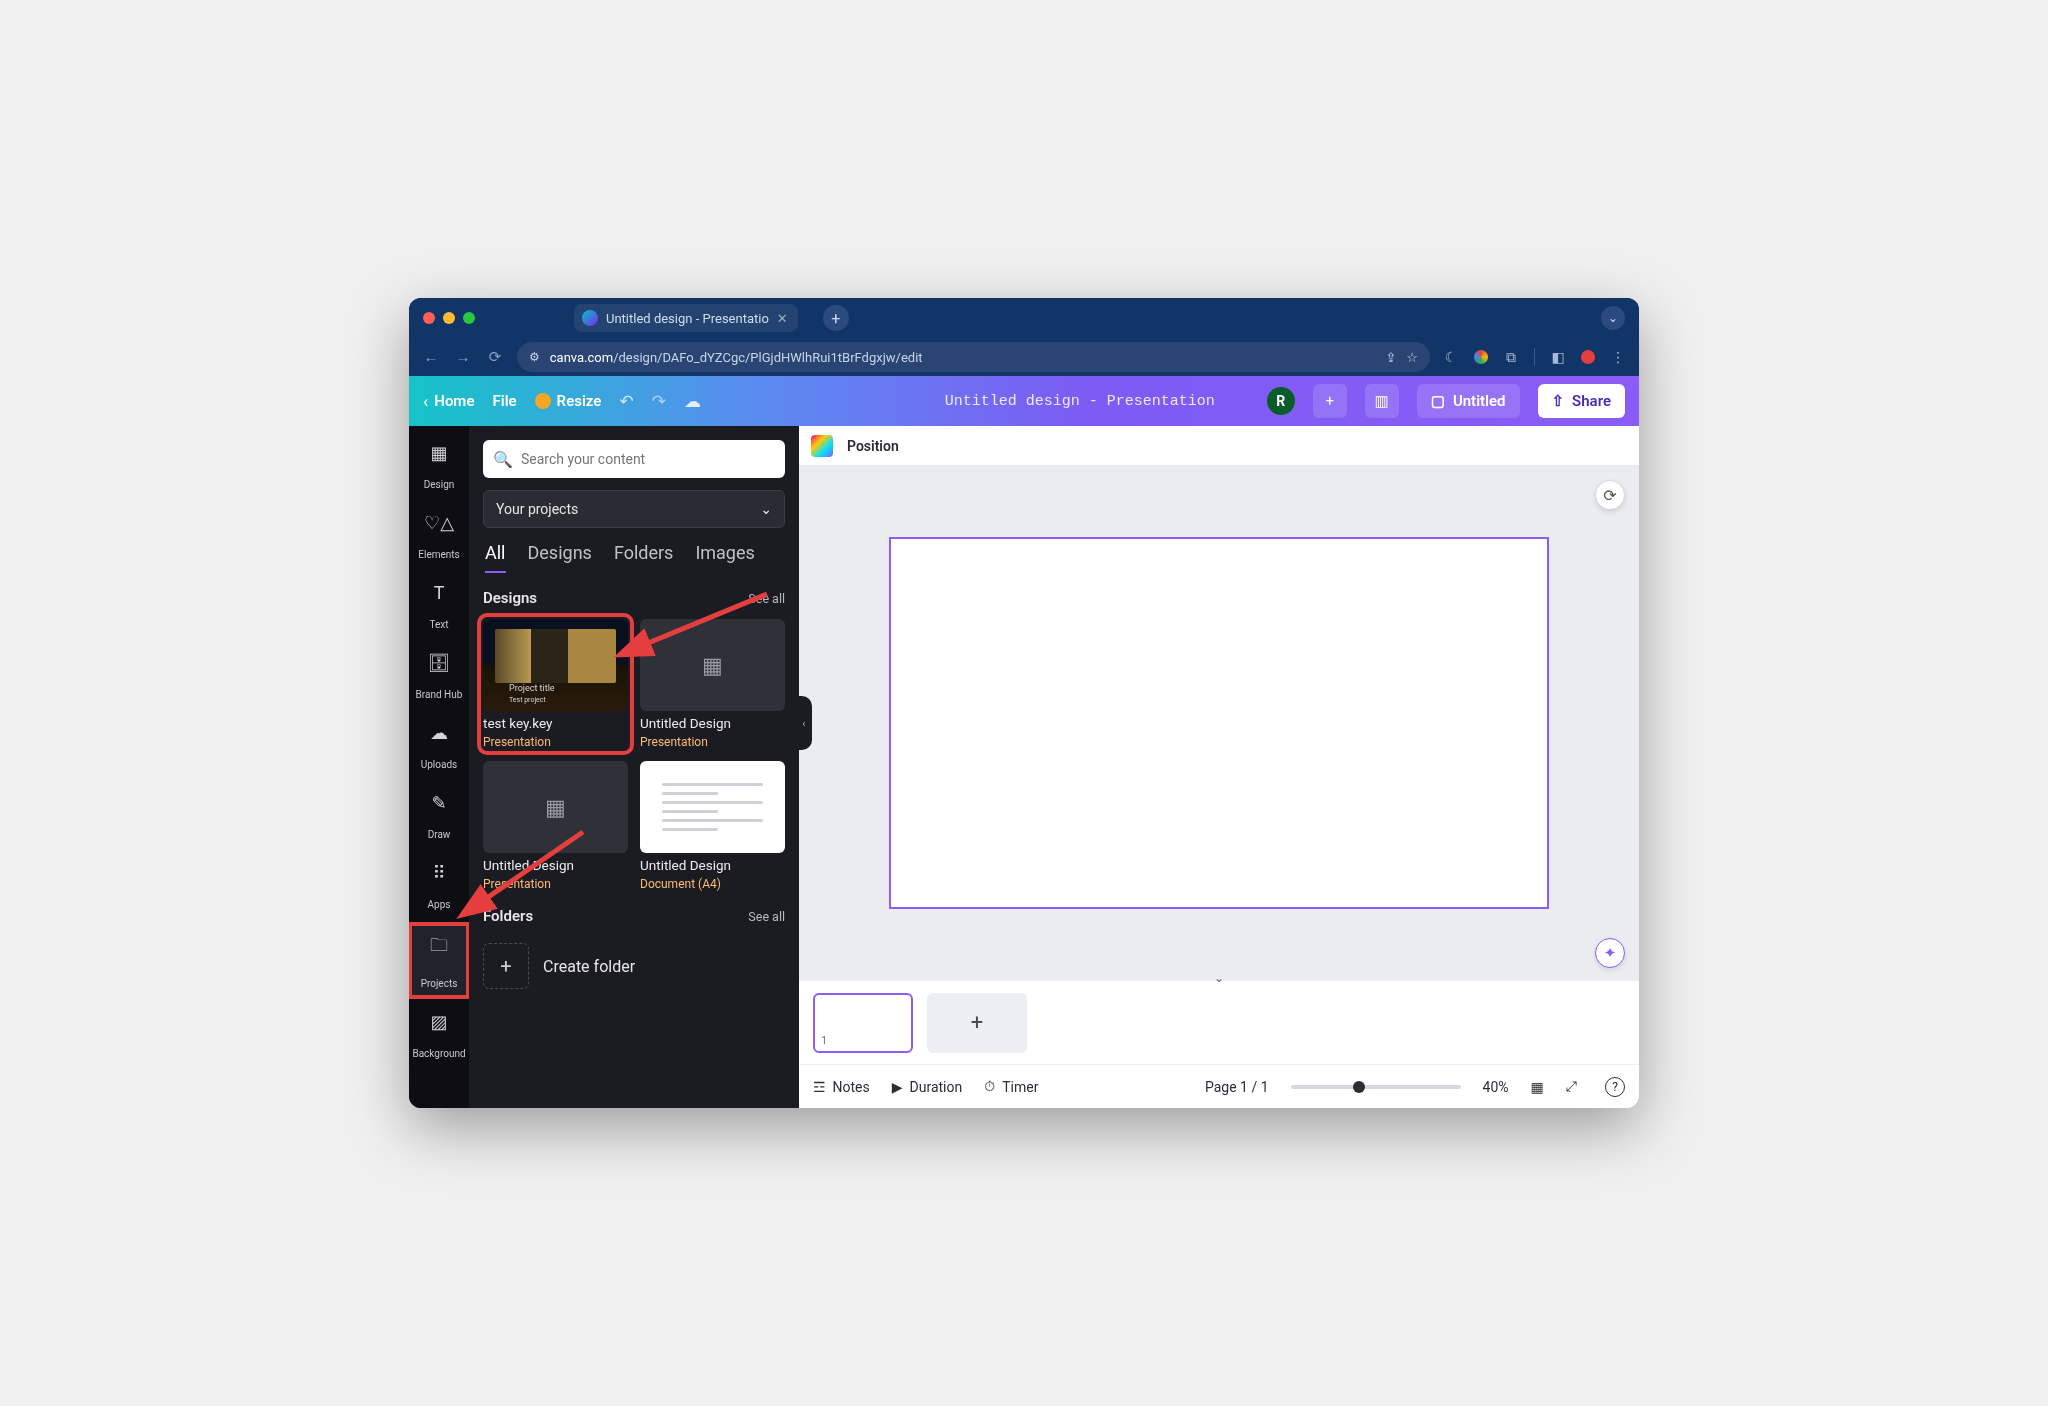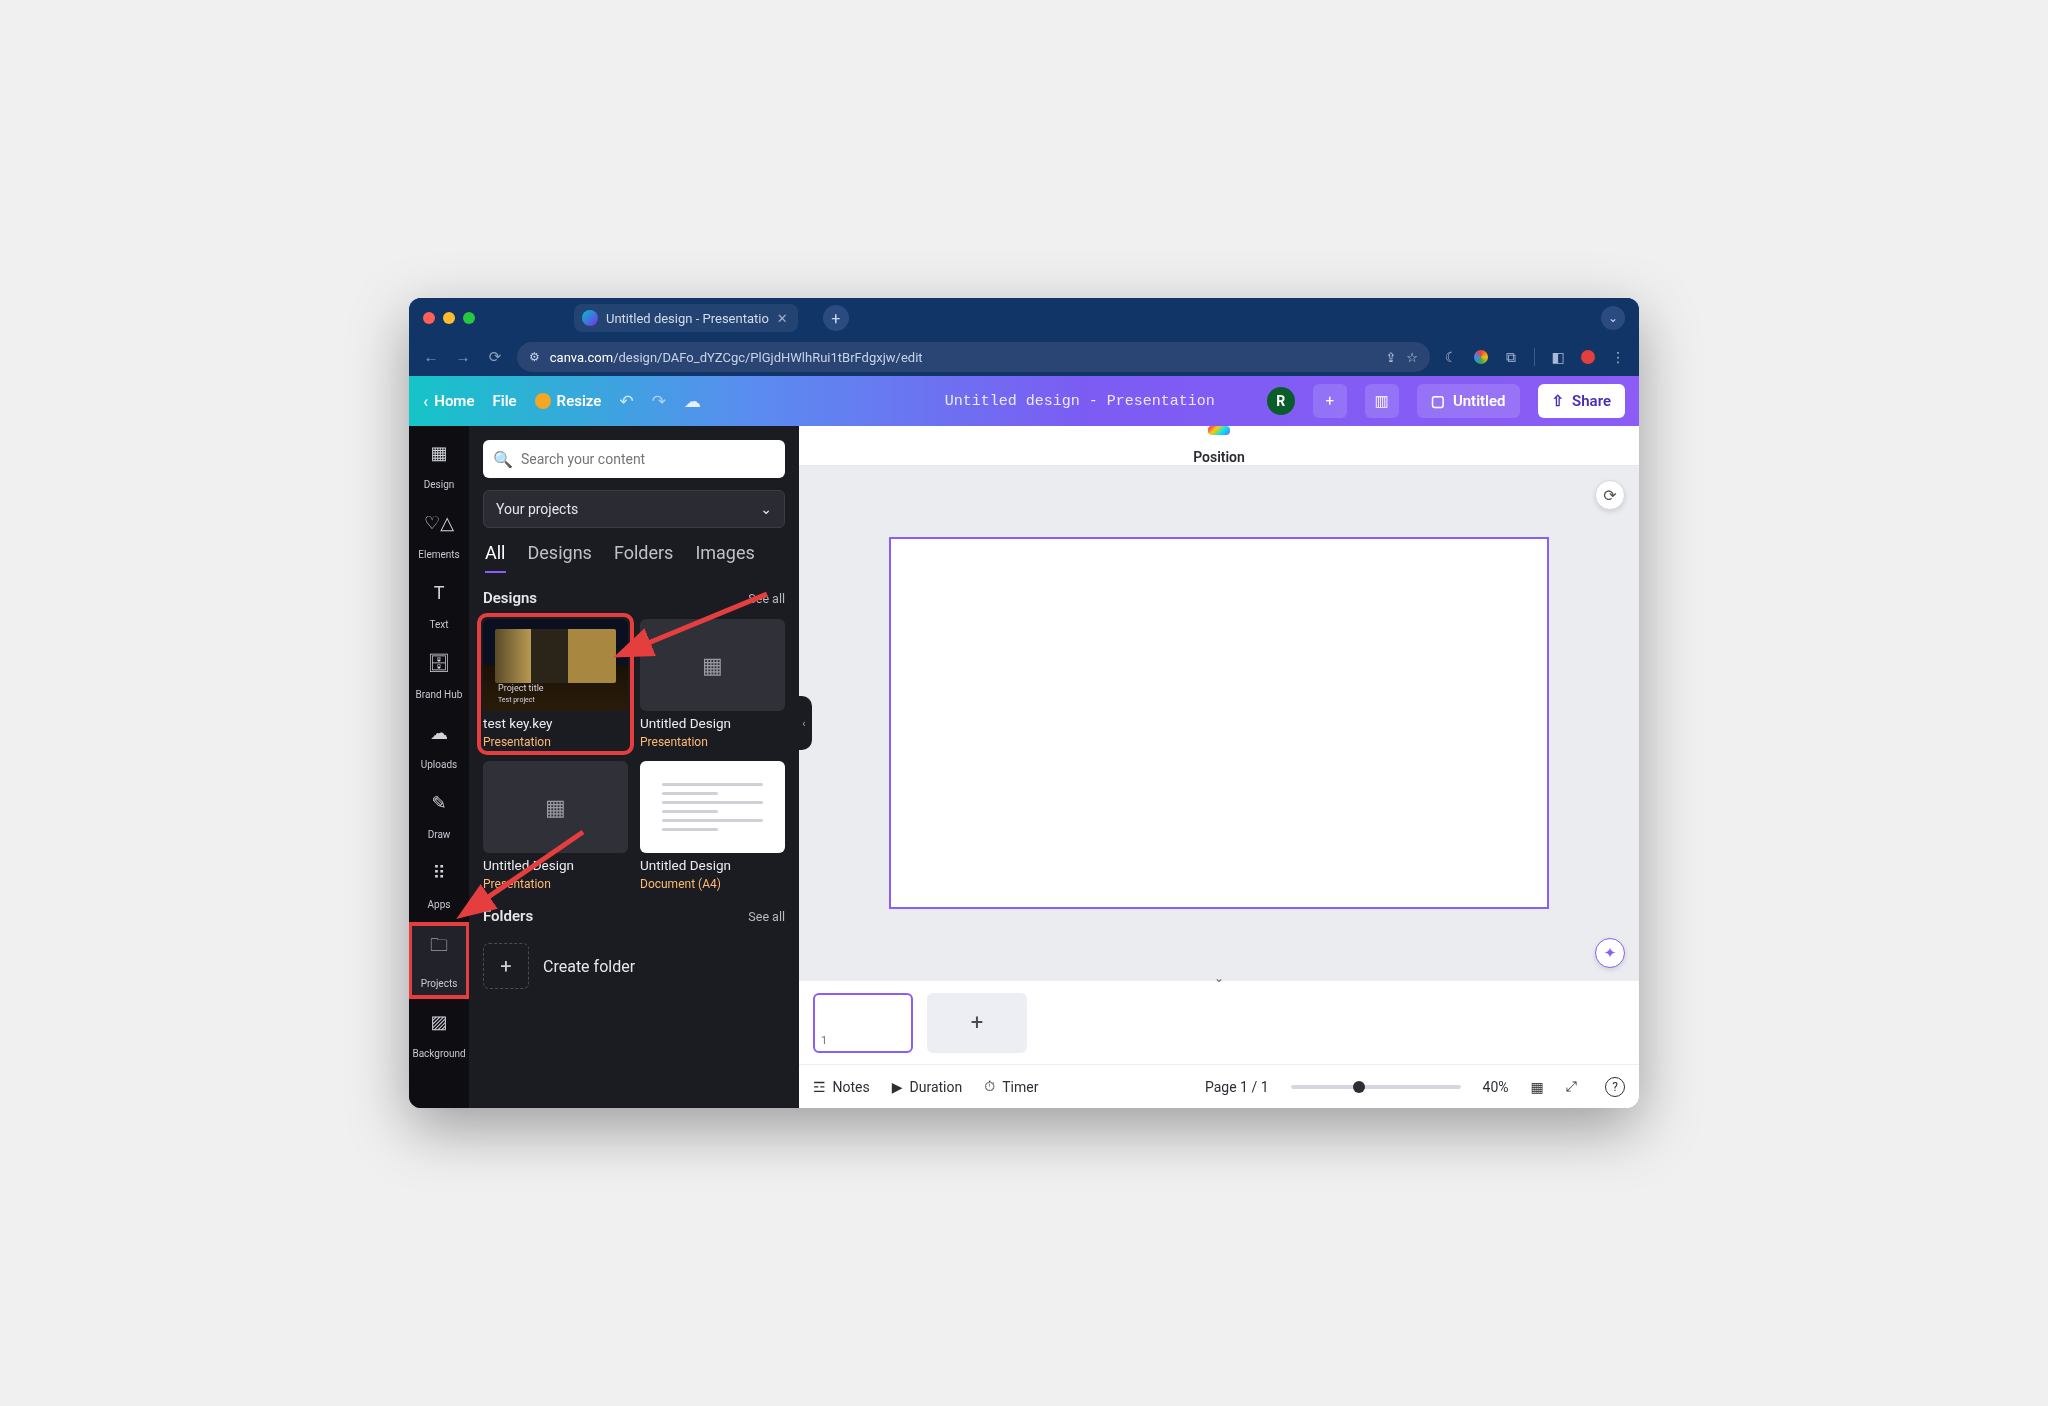--- a/index.html
+++ b/index.html
@@ -56,32 +56,32 @@
   .ptab.active{color:#fff;border-bottom:2px solid #8b5cf6;}
   .sec-head{display:flex;justify-content:space-between;align-items:center;margin-top:4px;}
   .sec-head h4{font-size:15px;font-weight:600;}
   .see-all{font-size:12.5px;color:#b8b9c2;}
   .grid{display:grid;grid-template-columns:1fr 1fr;gap:12px;}
   .card{display:flex;flex-direction:column;gap:4px;}
   .thumb{height:92px;background:#2f3038;border-radius:6px;display:flex;align-items:center;justify-content:center;color:#9a9aa3;font-size:22px;position:relative;overflow:hidden;}
   .thumb.doc{background:#fff;color:#999;}
   .thumb.photo{background:linear-gradient(180deg,#0b1020 0%,#0b1020 50%,#1a1105 50%,#2a1c0a 100%);position:relative;}
   .thumb.photo::before{content:"";position:absolute;inset:10px 12px 28px 12px;background:linear-gradient(90deg,#5a4b28 0%, #b89a52 30%, #2a2518 30%, #2a2518 60%, #a88840 60%);border-radius:2px;}
-  .thumb .ptitle{position:absolute;left:15px;bottom:6px;font-size:9px;color:#d6d6dd;line-height:1.2;}
+  .thumb .ptitle{position:absolute;left:26px;bottom:6px;font-size:9px;color:#d6d6dd;line-height:1.2;}
   .doclines{width:70%;display:flex;flex-direction:column;gap:6px;}
   .doclines .ln{height:3px;background:#d0d0d6;border-radius:2px;}
   .doclines .ln.short{width:55%;}
   .card .title{font-size:13.5px;color:#eaeaef;}
   .card .sub{font-size:12px;color:#fdba74;}
   .red-outline{outline:4px solid #e53e3e;outline-offset:2px;border-radius:4px;}
   .folder-row{display:flex;align-items:center;gap:14px;margin-top:6px;}
   .folder-box{width:46px;height:46px;border:1.5px dashed #4a4b54;border-radius:6px;display:flex;align-items:center;justify-content:center;color:#cfcfd7;font-size:20px;}
   
   .stage{flex:1;display:flex;flex-direction:column;background:#fff;min-width:0;}
-  .stage-top{height:40px;display:flex;align-items:center;gap:14px;padding:0 4px;border-bottom:1px solid #e8e8ee;flex-direction:column;}
+  .stage-top{height:40px;display:flex;align-items:center;gap:14px;padding:0 12px;border-bottom:1px solid #e8e8ee;}
   .color-sw{width:22px;height:22px;border-radius:4px;background:linear-gradient(135deg,#ff0080,#ffcc00,#00e0ff,#8b5cf6);}
   .pos-label{font-size:14px;font-weight:600;color:#2a2a32;}
   .canvas-wrap{flex:1;background:#ebecf0;position:relative;display:flex;align-items:center;justify-content:center;}
   .page{width:660px;height:372px;background:#fff;border:2px solid #8b5cf6;position:relative;}
   .float-circ{position:absolute;width:30px;height:30px;border-radius:50%;background:#fff;border:1px solid #d7d7df;display:flex;align-items:center;justify-content:center;color:#555;box-shadow:0 2px 5px rgba(0,0,0,.12);}
   .float-circ.assist{border:1.5px solid #8b5cf6;color:#8b5cf6;font-size:15px;}
   .collapse-handle{position:absolute;left:-3px;top:50%;transform:translateY(-50%);width:16px;height:54px;background:#1b1c22;border-radius:0 10px 10px 0;color:#aaa;display:flex;align-items:center;justify-content:center;font-size:11px;}
   
   .slide-row{height:84px;display:flex;align-items:center;gap:14px;padding:10px 14px;border-top:1px solid #eceef2;background:#fff;position:relative;}
   .slide-th{width:100px;height:60px;border:2px solid #8b5cf6;border-radius:6px;background:#fff;position:relative;}

